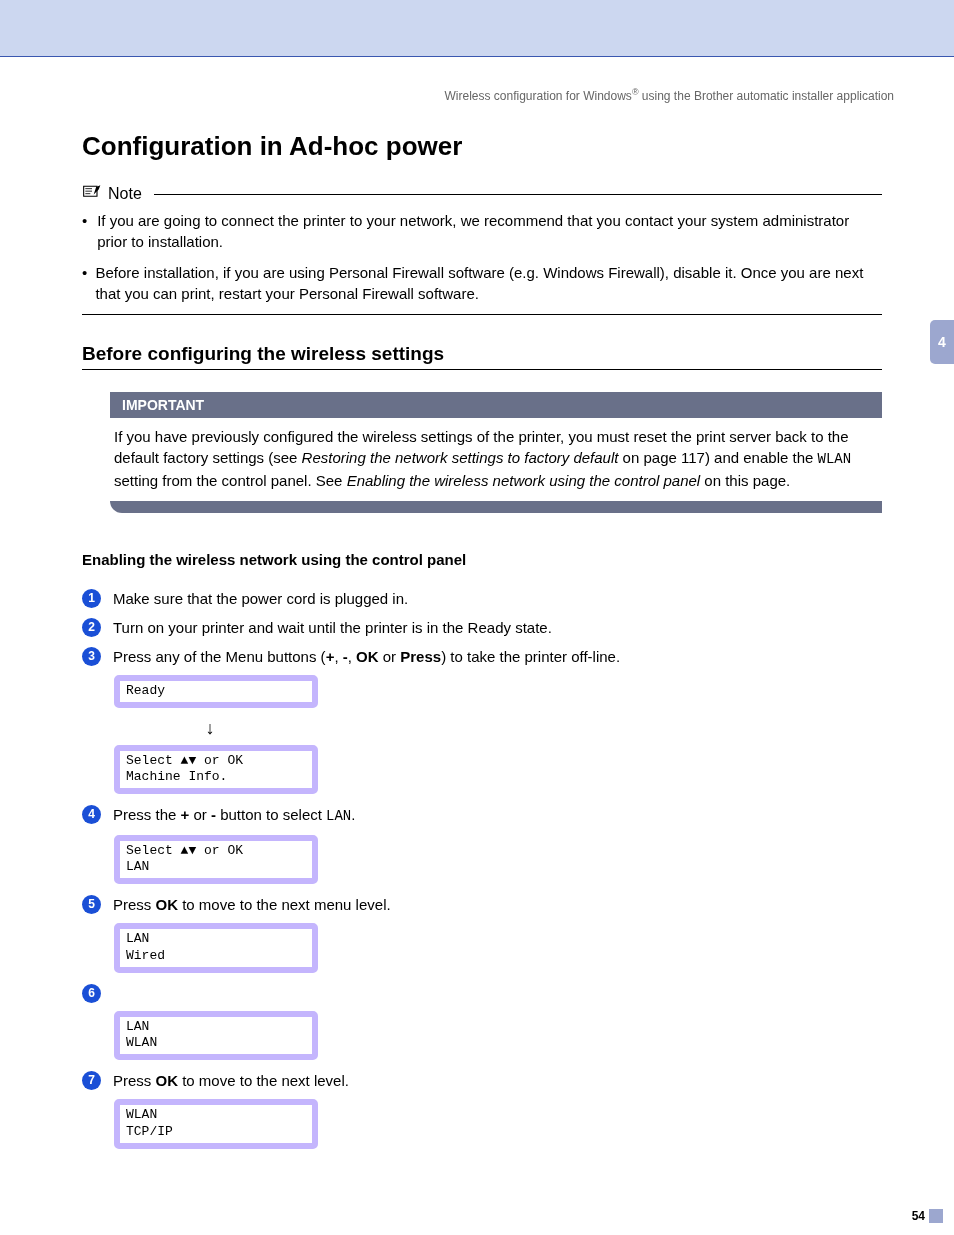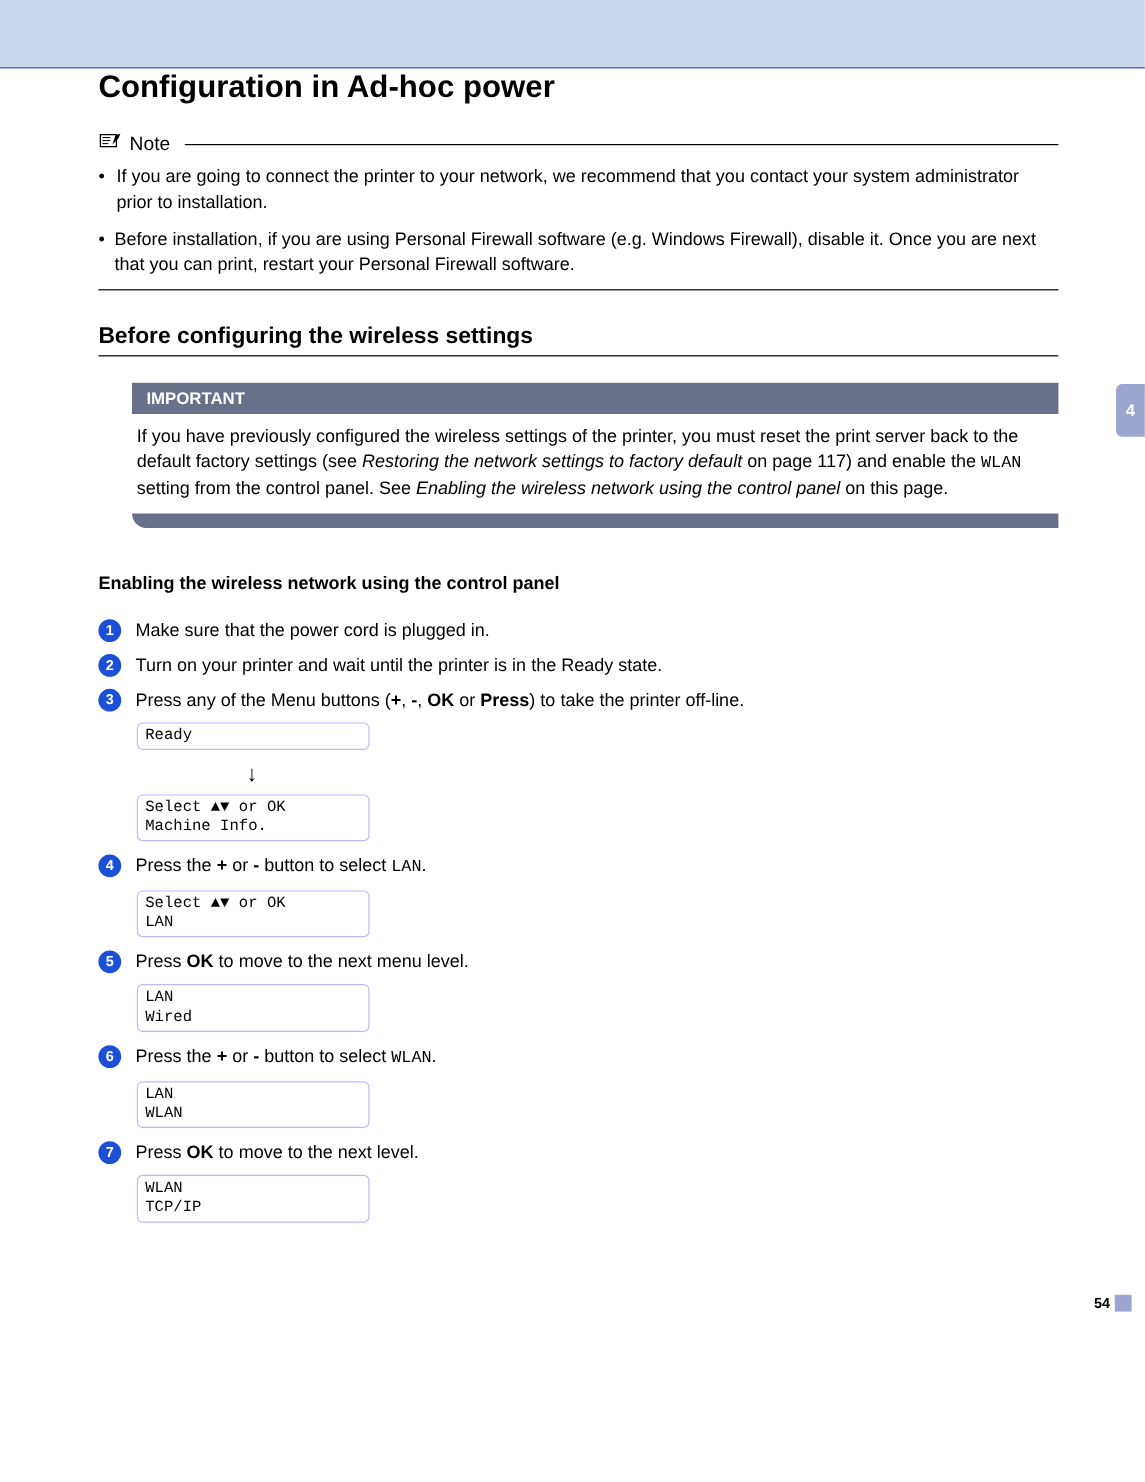--- a/index.html
+++ b/index.html
@@ -117,21 +117,21 @@
     text-align: center;
     line-height: 19px;
     flex-shrink: 0;
     margin-top: 1px;
   }
   .step .txt { line-height: 1.4; }
   .step .txt b { font-weight: bold; }
   .step .txt .mono { font-family: "Courier New", monospace; font-size: 14px; }
   .lcd {
     margin: 6px 0 10px 32px;
-    border: 1px solid #c4b5fd;
+    border: 6px solid #c4b5fd;
     border-radius: 5px;
     width: 180px;
     padding: 2px 6px 3px 6px;
     font-family: "Courier New", monospace;
     font-size: 13px;
     line-height: 1.25;
     white-space: pre;
   }
   .arrow-down {
     text-align: center;
@@ -157,20 +157,23 @@
     background: #9ca7cf;
   }
   .page-wrap { position: relative; }
 </style>
 </head>
 <body>
 <div class="page-wrap">
 
 <div class="topbar"></div>
 
+<div class="header-line">
+  <span>Wireless configuration for Windows</span><sup>®</sup><span> using the Brother automatic installer application</span>
+</div>
 
 <div class="chapter-tab">4</div>
 
 <div class="content">
 
   <h1>Configuration in Ad-hoc power</h1>
 
   <div class="note-head">
     <span class="icon">
       <svg viewBox="0 0 24 18">
@@ -241,23 +244,20 @@
     <span class="num">5</span>
     <span class="txt">
       <span>Press </span><b>OK</b><span> to move to the next menu level.</span>
     </span>
   </div>
   <div class="lcd">LAN
 Wired</div>
 
   <div class="step">
     <span class="num">6</span>
-    <span class="txt">
-      <span>Press the </span><b>+</b><span> or </span><b>-</b><span> button to select </span><span class="mono">WLAN</span><span>.</span>
-    </span>
   </div>
   <div class="lcd">LAN
 WLAN</div>
 
   <div class="step">
     <span class="num">7</span>
     <span class="txt">
       <span>Press </span><b>OK</b><span> to move to the next level.</span>
     </span>
   </div>

